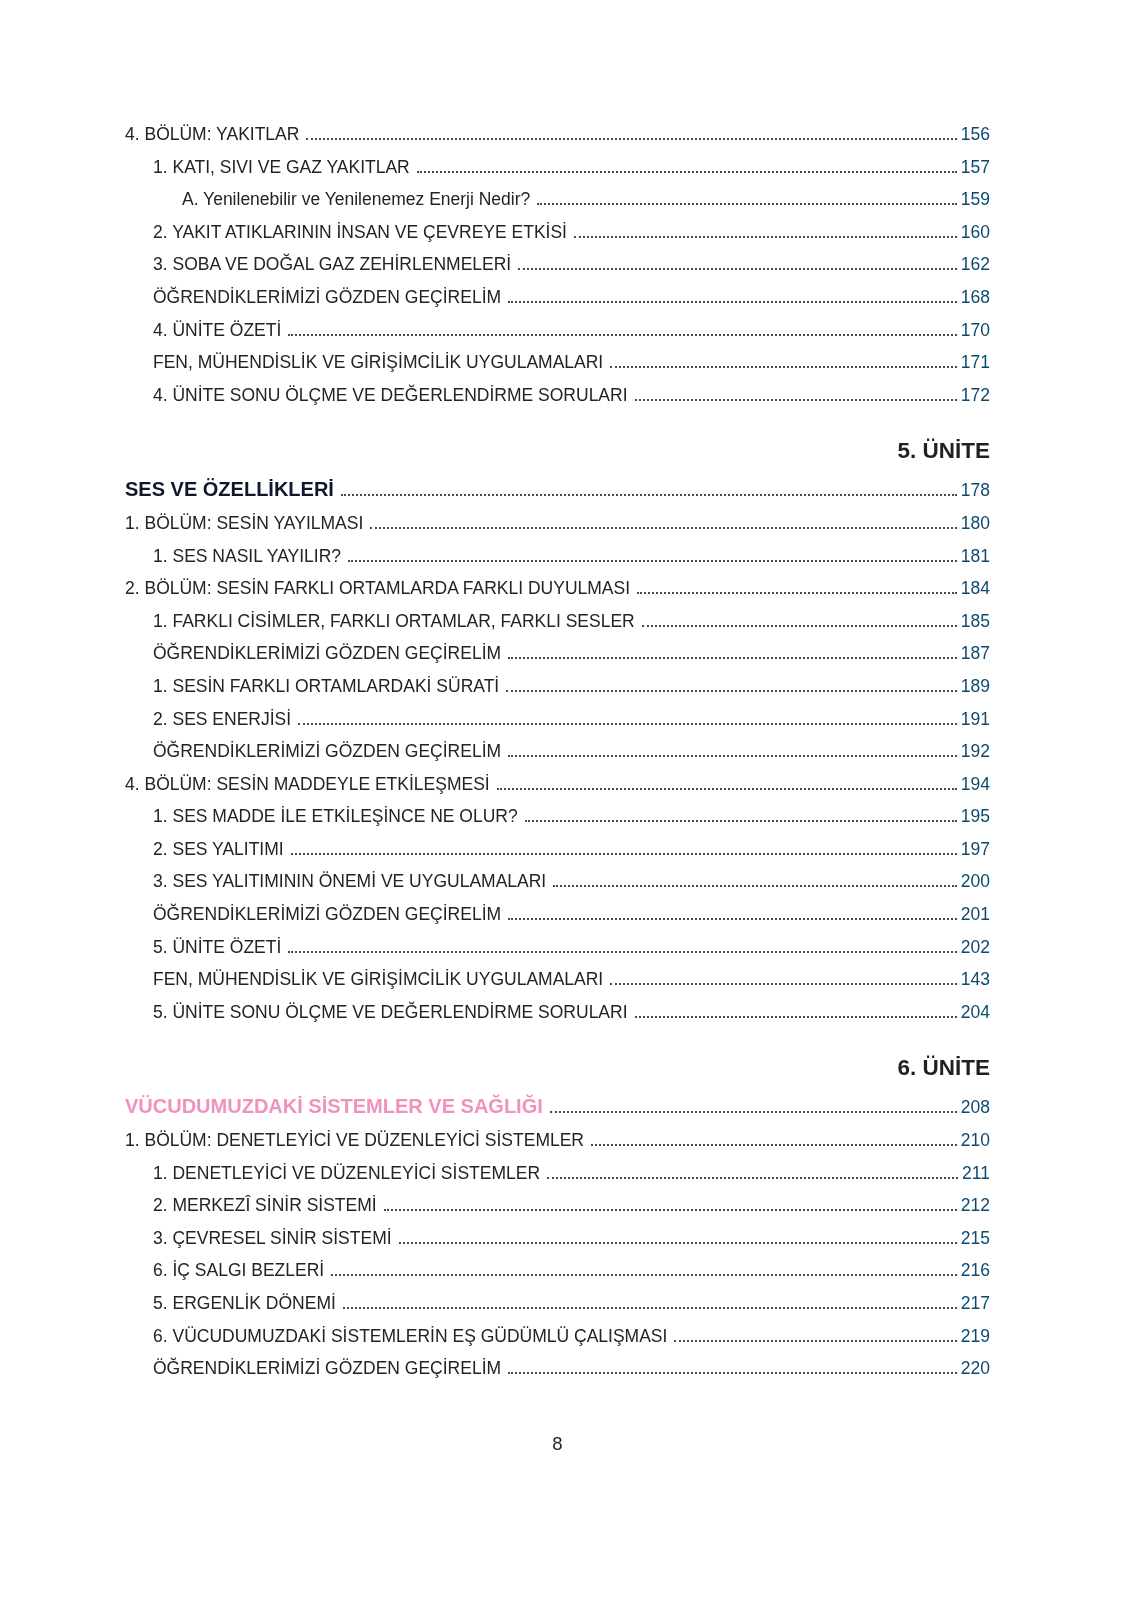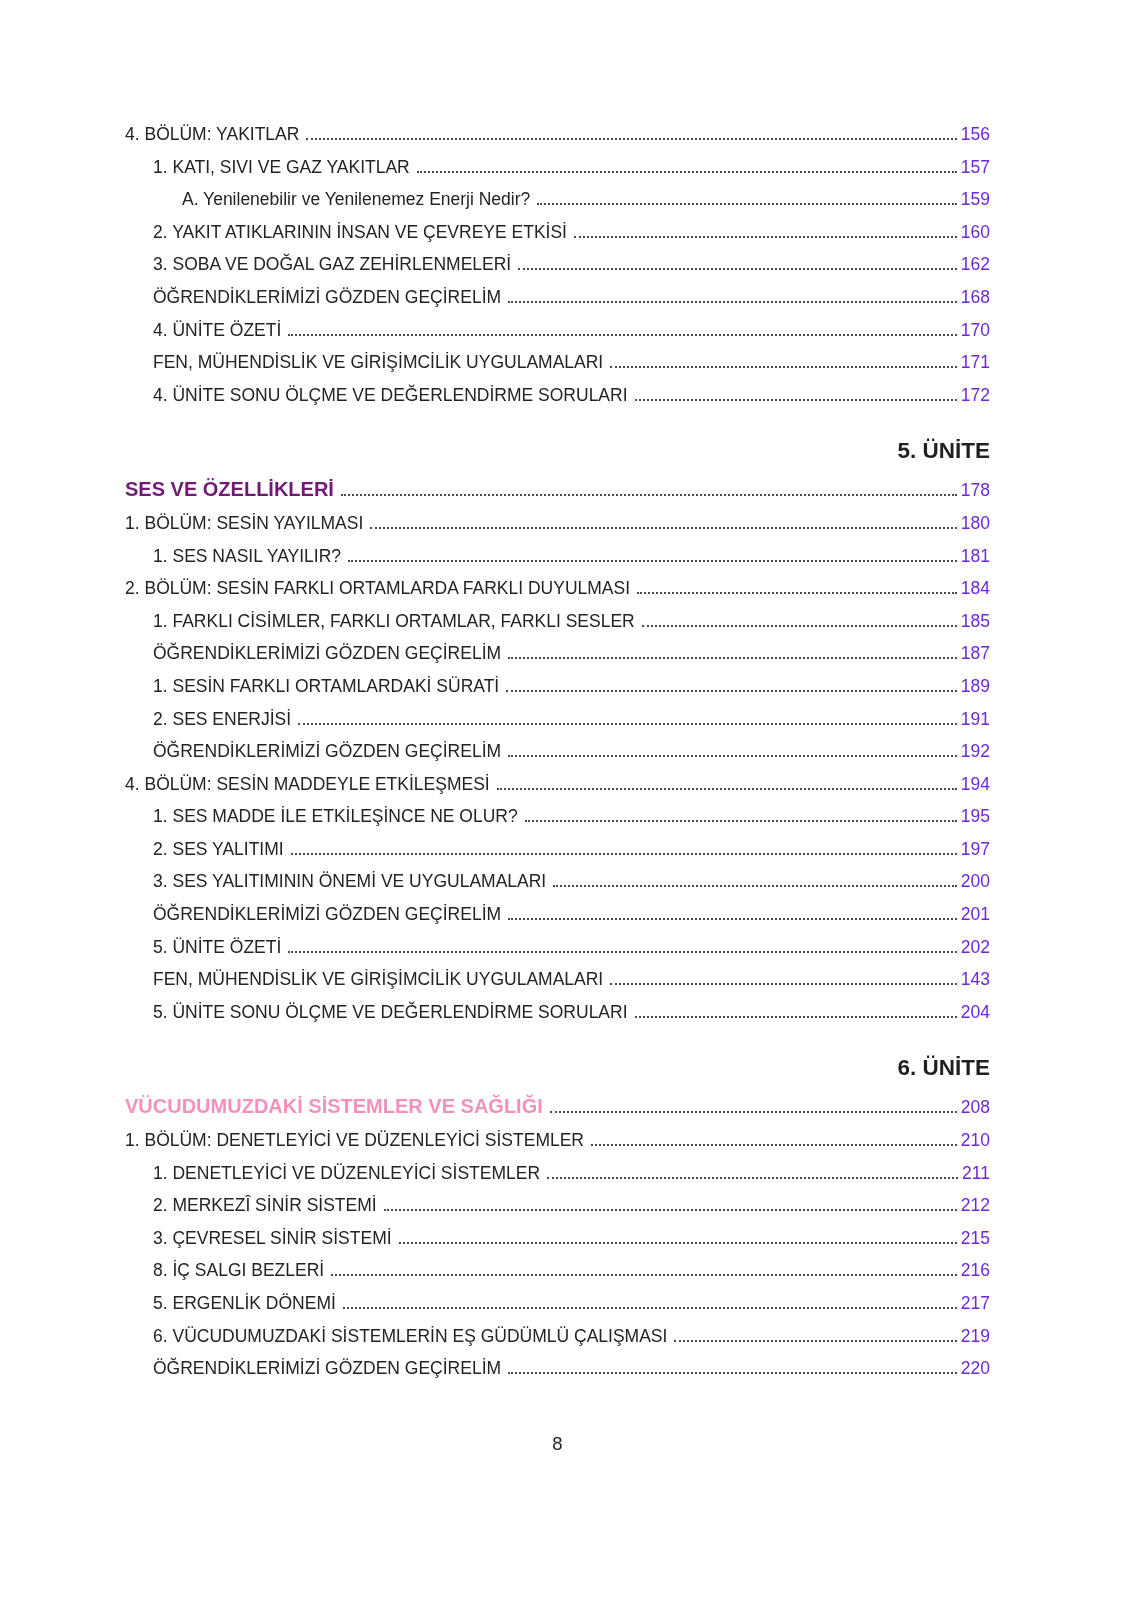--- a/index.html
+++ b/index.html
@@ -37,21 +37,21 @@
   }
   .toc-row .label { flex: 0 0 auto; }
   .toc-row .leader {
     flex: 1 1 auto;
     min-width: 12px;
     border-bottom: 2px dotted #4a4a4a;
     margin: 0 4px 0 7px;
   }
   .toc-row .pagenum {
     flex: 0 0 auto;
-    color: #6d28d9;
+    color: #0c4a6e;
     font-weight: normal;
     font-size: 17.5px;
   }
 
   .level-0 { padding-left: 0; }
   .level-1 { padding-left: 28px; }
   .level-2 { padding-left: 57px; text-align: right; }
 
   .toc-row.title .label {
     font-weight: bold;
@@ -112,21 +112,21 @@
       </div>
       <div class="toc-row level-1">
         <span class="label">4. ÜNİTE SONU ÖLÇME VE DEĞERLENDİRME SORULARI</span>
         <span class="leader"></span>
         <span class="pagenum">172</span>
       </div>
     </div>
     <div class="toc-section">
       <div class="unit-heading">5. ÜNİTE</div>
       <div class="toc-row level-0 title">
-        <span class="label" style="color: #701a75;">SES VE ÖZELLİKLERİ</span>
+        <span class="label" style="color: #0f172a;">SES VE ÖZELLİKLERİ</span>
         <span class="leader"></span>
         <span class="pagenum">178</span>
       </div>
       <div class="toc-row level-0">
         <span class="label">1. BÖLÜM: SESİN YAYILMASI</span>
         <span class="leader"></span>
         <span class="pagenum">180</span>
       </div>
       <div class="toc-row level-1">
         <span class="label">1. SES NASIL YAYILIR?</span>
@@ -225,21 +225,21 @@
         <span class="label">2. MERKEZÎ SİNİR SİSTEMİ</span>
         <span class="leader"></span>
         <span class="pagenum">212</span>
       </div>
       <div class="toc-row level-1">
         <span class="label">3. ÇEVRESEL SİNİR SİSTEMİ</span>
         <span class="leader"></span>
         <span class="pagenum">215</span>
       </div>
       <div class="toc-row level-1">
-        <span class="label">8. İÇ SALGI BEZLERİ</span>
+        <span class="label">6. İÇ SALGI BEZLERİ</span>
         <span class="leader"></span>
         <span class="pagenum">216</span>
       </div>
       <div class="toc-row level-1">
         <span class="label">5. ERGENLİK DÖNEMİ</span>
         <span class="leader"></span>
         <span class="pagenum">217</span>
       </div>
       <div class="toc-row level-1">
         <span class="label">6. VÜCUDUMUZDAKİ SİSTEMLERİN EŞ GÜDÜMLÜ ÇALIŞMASI</span>

